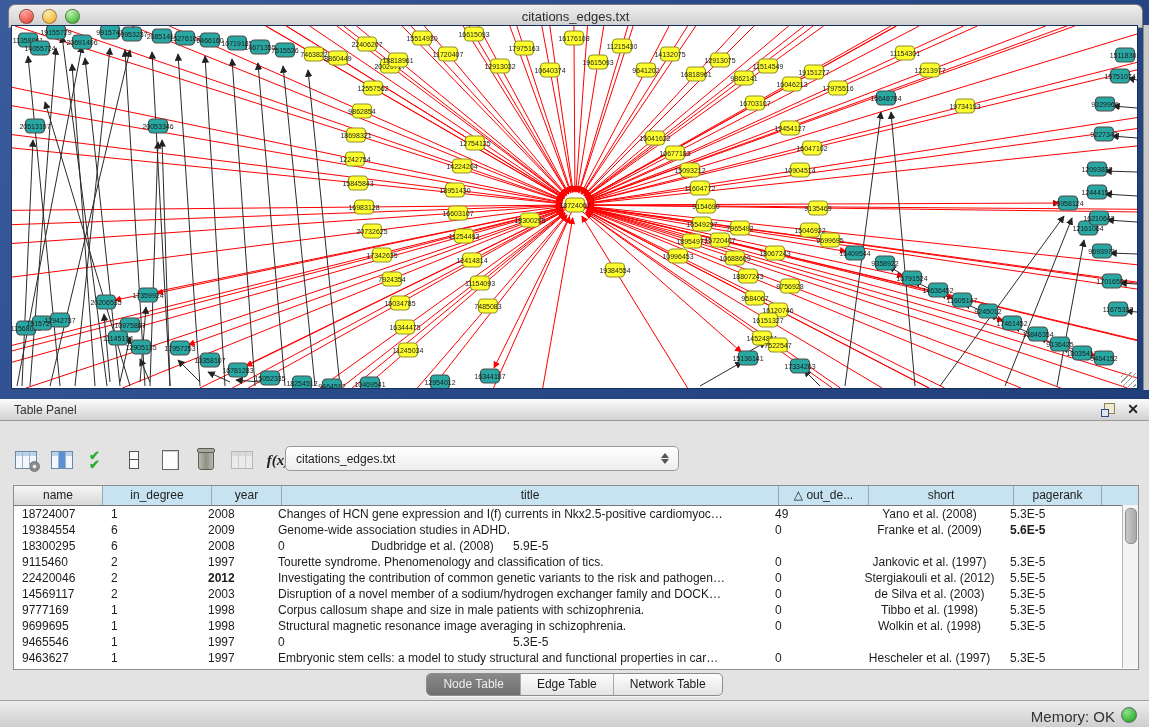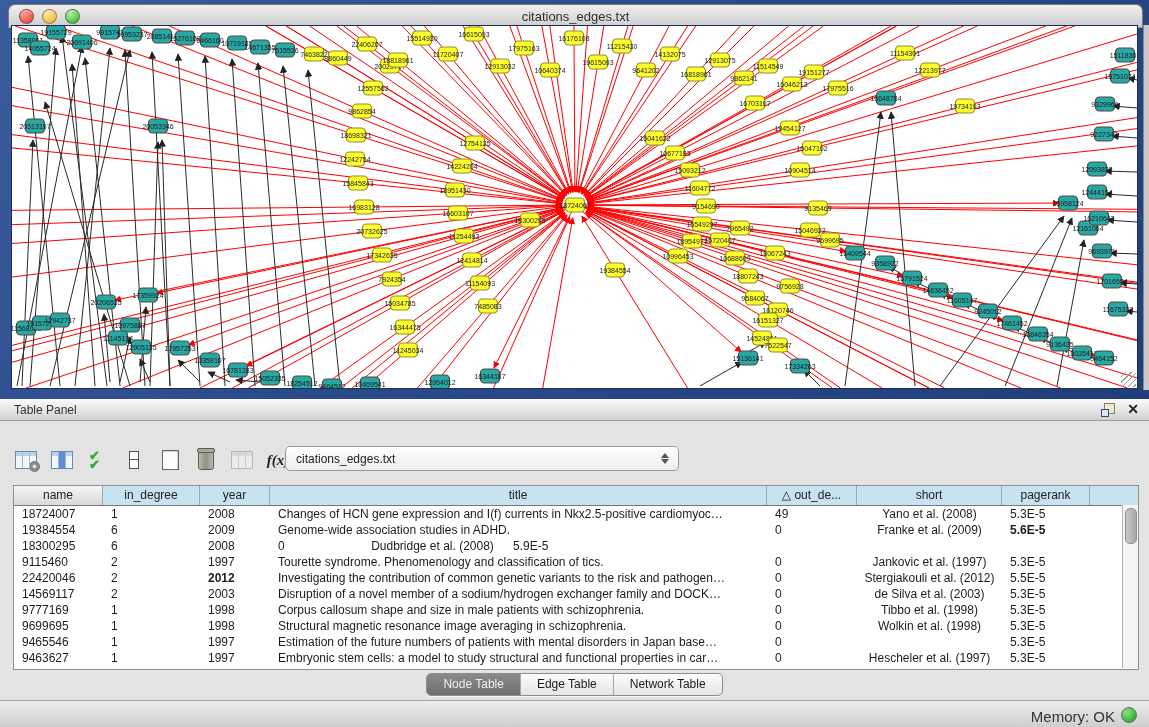--- a/index.html
+++ b/index.html
@@ -595,21 +595,21 @@
         <span class="combo-text">citations_edges.txt</span>
         <span class="combo-arrows">
             <i class="up"></i>
             <i class="dn"></i>
           </span>
       </div>
 
       <div class="tablebox">
         <div class="thead" id="thead">
             <div class="th gray" style="width: 89px;">name</div>
-            <div class="th" style="width: 97px;">in_degree</div>
+            <div class="th" style="width: 109px;">in_degree</div>
             <div class="th" style="width: 70px;">year</div>
             <div class="th" style="width: 497px;">title</div>
             <div class="th" style="width: 90px;">△ out_de...</div>
             <div class="th" style="width: 145px;">short</div>
             <div class="th" style="width: 88px;">pagerank</div>
             <div class="th fill" style="flex: 1 1 0%;"></div>
           </div>
         <div class="tbody" id="tbody">
             <div class="tr">
               <div class="td" style="width: 89px;">18724007</div>
@@ -679,21 +679,20 @@
               <div class="td" style="width: 70px;">1998</div>
               <div class="td" style="width: 497px;">Structural magnetic resonance image averaging in schizophrenia.</div>
               <div class="td" style="width: 90px;">0</div>
               <div class="td center" style="width: 145px;">Wolkin et al. (1998)</div>
               <div class="td" style="width: 88px;">5.3E-5</div>
             </div>
             <div class="tr">
               <div class="td" style="width: 89px;">9465546</div>
               <div class="td" style="width: 97px;">1</div>
               <div class="td" style="width: 70px;">1997</div>
-              <div class="td" style="width: 497px;">Estimation of the future numbers of patients with mental disorders in Japan base…</div>
               <div class="td" style="width: 90px;">0</div>
               <div class="td center" style="width: 145px; margin-top: 16px;">Nakamura et al. (1997)</div>
               <div class="td" style="width: 88px;">5.3E-5</div>
             </div>
             <div class="tr">
               <div class="td" style="width: 89px;">9463627</div>
               <div class="td" style="width: 97px;">1</div>
               <div class="td" style="width: 70px;">1997</div>
               <div class="td" style="width: 497px;">Embryonic stem cells: a model to study structural and functional properties in car…</div>
               <div class="td" style="width: 90px;">0</div>

